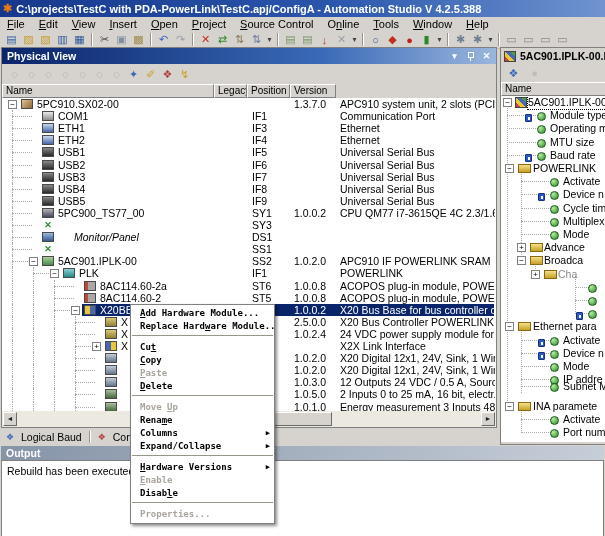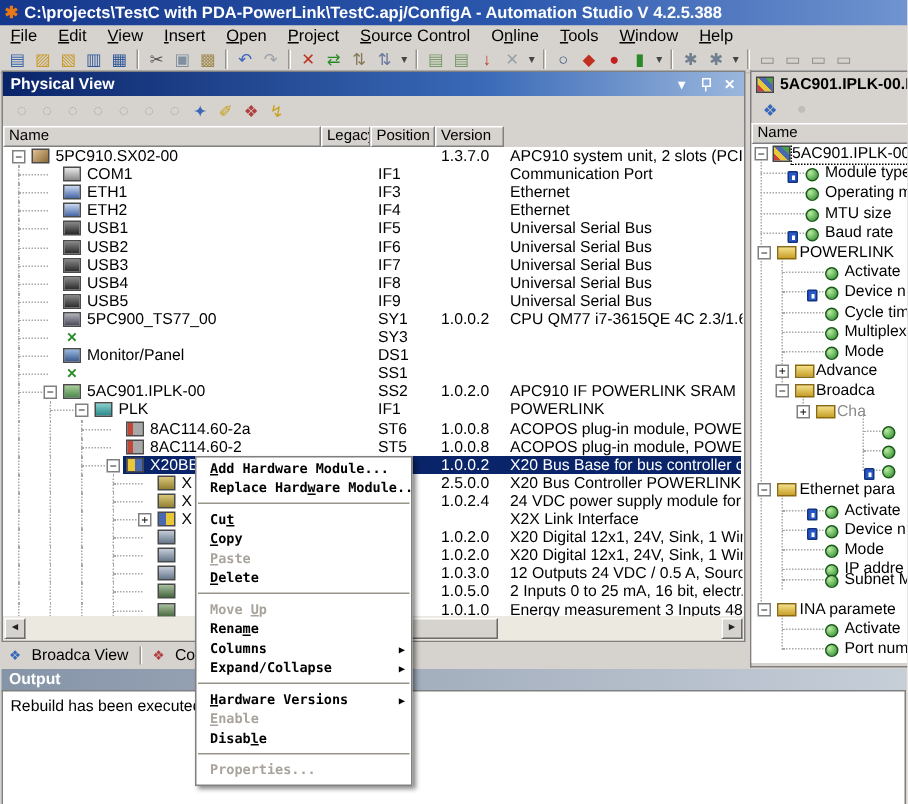--- a/index.html
+++ b/index.html
@@ -291,21 +291,21 @@
           <span class="tcell" style="left: 56px; width: 154px;"></span>
           <span class="tcell" style="left: 215px; width: 28px;"></span>
           <span class="tcell" style="left: 250px; width: 36px;">SY3</span>
           <span class="tcell" style="left: 292px; width: 40px;"></span>
           <span class="tcell" style="left: 338px; width: 155px;"></span>
         </div>
         <div class="trow" style="top: 133.1px;">
           <div class="vline" style="left: 10px;"></div>
           <div class="htick" style="left: 10px; width: 20px;"></div>
           <div class="ti panel" style="left: 40px;"></div>
-          <span class="tcell" style="left: 56px; width: 154px;">Monitor/Panel</span>
+          <span class="tcell" style="left: 72px; width: 154px; font-style: italic;">Monitor/Panel</span>
           <span class="tcell" style="left: 215px; width: 28px;"></span>
           <span class="tcell" style="left: 250px; width: 36px;">DS1</span>
           <span class="tcell" style="left: 292px; width: 40px;"></span>
           <span class="tcell" style="left: 338px; width: 155px;"></span>
         </div>
         <div class="trow" style="top: 145.2px;">
           <div class="vline" style="left: 10px;"></div>
           <div class="htick" style="left: 10px; width: 20px;"></div>
           <div class="ti glyph" style="left: 40px; color: rgb(42, 138, 42);">✕</div>
           <span class="tcell" style="left: 56px; width: 154px;"></span>
@@ -484,21 +484,21 @@
     <div id="pvhscroll">
       <span class="sbtn" style="left:1px">◄</span>
       <span id="sthumb"></span>
       <span class="sbtn" style="right:1px">►</span>
     </div>
   </div>
 
   <div id="tabsrow">
       <span class="vtab">
         <span class="vtabicon" style="color: rgb(58, 104, 184);">❖</span>
-        <span>Broadca View</span>
+        <span>Logical Baud</span>
       </span>
       <span class="vtabsep"></span>
       <span class="vtab">
         <span class="vtabicon" style="color: rgb(176, 64, 64);">❖</span>
         <span>Configurati</span>
       </span>
     </div>
 
   <div id="outputpanel">
     <div id="outheader">

